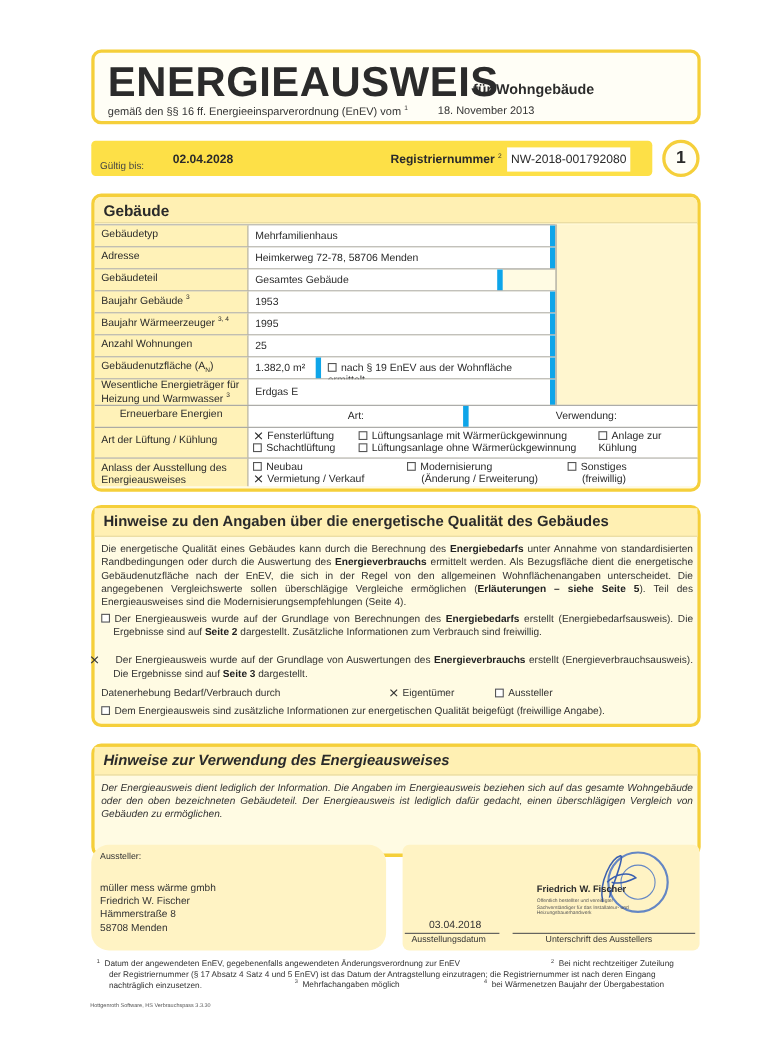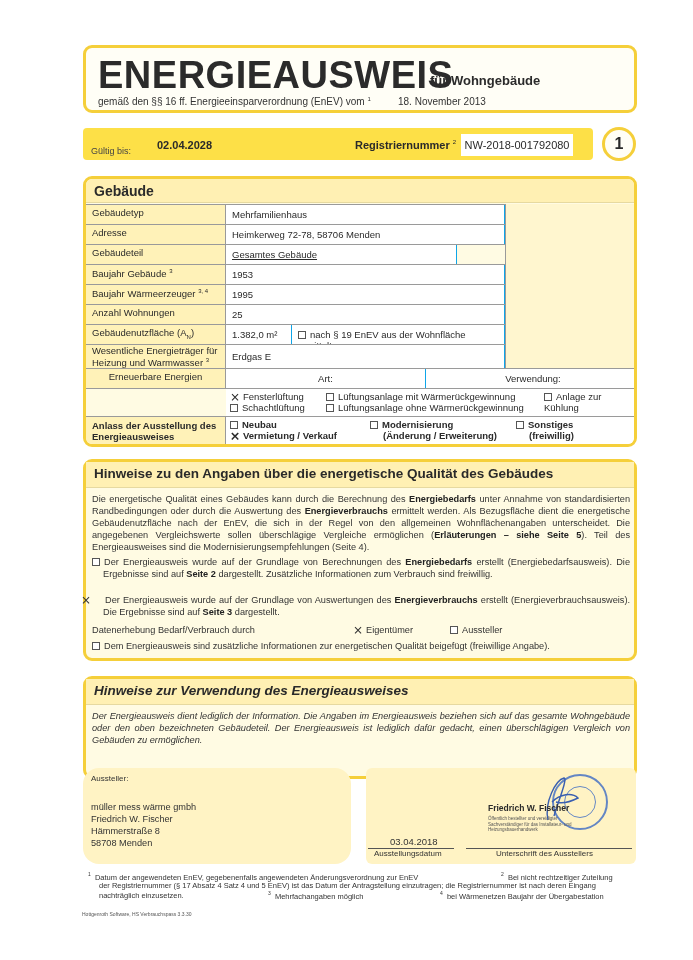--- a/index.html
+++ b/index.html
@@ -20,21 +20,21 @@
   .reg-numlabel { position: absolute; left: 272px; top: 11px; font-size: 11px; font-weight: bold; }
   .reg-numlabel sup { font-size: 6px; font-weight: normal; }
   .reg-num { position: absolute; left: 378px; top: 6px; width: 112px; height: 22px; background: #ffffff; font-size: 11px; text-align: center; line-height: 22px; }
   .page-circle { position: absolute; left: 602px; top: 127px; width: 34px; height: 34px; border: 3px solid #f5cf3a; border-radius: 50%; background: #fffef6; font-size: 16px; font-weight: bold; text-align: center; line-height: 28px; }
 
   .section-head { height: 24px; background: #fff0b3; font-size: 14px; font-weight: bold; padding: 4px 8px; border-bottom: 1px solid #e6d9a0; }
 
   .geb-box { left: 83px; top: 176px; width: 554px; height: 271px; overflow: hidden; }
   .row { position: absolute; left: 0; height: 20px; border-top: 1px solid #9a9a9a; font-size: 9.5px; }
   .cell-l { position: absolute; left: 0; top: 0; width: 140px; height: 100%; background: #fff2b8; padding: 3px 6px; border-right: 1px solid #9a9a9a; line-height: 1.15; }
-  .cell-r { position: absolute; left: 140px; top: 0; height: 100%; background: #ffffff; padding: 4px 6px; border-right: 1px solid #0ea5e9; }
+  .cell-r { position: absolute; left: 140px; top: 0; height: 100%; background: #ffffff; padding: 4px 6px; border-right: 5px solid #0ea5e9; }
   .cell-l sup, .cell-r sup { font-size: 6px; }
   .geb-photo { position: absolute; left: 419px; top: 25px; width: 135px; height: 164px; background: #fff6cf; border-left: 1px solid #9a9a9a; }
   .chk { display: inline-block; width: 8px; height: 8px; border: 1px solid #555; margin-right: 4px; vertical-align: -1px; background: #fff; }
   .xchk { display: inline-block; width: 11px; font-size: 12px; margin-right: 2px; vertical-align: -1px; line-height: 9px; }
   .opt { position: absolute; font-size: 9.5px; line-height: 1.15; white-space: nowrap; }
 
   .hin-box { left: 83px; top: 459px; width: 554px; height: 202px; }
   .para { position: absolute; font-size: 9.2px; line-height: 1.3; text-align: justify; color: #333; }
   .para b { color: #222; }
 
@@ -74,21 +74,21 @@
   <div class="row" style="top:25px;width:419px;">
     <div class="cell-l">Gebäudetyp</div>
     <div class="cell-r" style="width:279px;">Mehrfamilienhaus</div>
   </div>
   <div class="row" style="top:45px;width:419px;">
     <div class="cell-l">Adresse</div>
     <div class="cell-r" style="width:279px;">Heimkerweg 72-78, 58706 Menden</div>
   </div>
   <div class="row" style="top:65px;width:419px;">
     <div class="cell-l">Gebäudeteil</div>
-    <div class="cell-r" style="width:231px;text-decoration:underline;">Gesamtes Gebäude</div>
+    <div class="cell-r" style="width:231px;">Gesamtes Gebäude</div>
   </div>
   <div class="row" style="top:85px;width:419px;">
     <div class="cell-l"><span>Baujahr Gebäude</span> <sup>3</sup></div>
     <div class="cell-r" style="width:279px;">1953</div>
   </div>
   <div class="row" style="top:105px;width:419px;">
     <div class="cell-l"><span>Baujahr Wärmeerzeuger</span> <sup>3, 4</sup></div>
     <div class="cell-r" style="width:279px;">1995</div>
   </div>
   <div class="row" style="top:125px;width:419px;">
@@ -106,30 +106,31 @@
   </div>
   <div class="geb-photo"></div>
 
   <div class="row" style="top:189px;width:554px;text-align:center;">
     <div class="cell-l">Erneuerbare Energien</div>
     <div class="cell-r" style="left:340px;width:214px;border-right:none;">Verwendung:</div>
     <div class="cell-r" style="width:200px;">Art:</div>
   </div>
 
   <div class="row" style="top:209px;width:554px;height:28px;">
+    <div class="cell-l" style="padding-top:7px;">Art der Lüftung / Kühlung</div>
     <div class="cell-r" style="width:414px;border-right:none;">
       <div class="opt" style="left:4px;top:3px;"><span class="xchk">⨯</span><span>Fensterlüftung</span></div>
       <div class="opt" style="left:4px;top:14px;"><span class="chk"></span><span>Schachtlüftung</span></div>
       <div class="opt" style="left:100px;top:3px;"><span class="chk"></span><span>Lüftungsanlage mit Wärmerückgewinnung</span></div>
       <div class="opt" style="left:100px;top:14px;"><span class="chk"></span><span>Lüftungsanlage ohne Wärmerückgewinnung</span></div>
       <div class="opt" style="left:318px;top:3px;"><span class="chk"></span><span>Anlage zur</span><br><span style="">Kühlung</span></div>
     </div>
   </div>
 
-  <div class="row" style="top:237px;width:554px;height:46px;font-weight:bold;">
+  <div class="row" style="top:237px;width:554px;height:26px;">
     <div class="cell-l" style="padding-top:4px;">Anlass der Ausstellung des Energieausweises</div>
     <div class="cell-r" style="width:414px;border-right:none;">
       <div class="opt" style="left:4px;top:3px;"><span class="chk"></span><span>Neubau</span></div>
       <div class="opt" style="left:4px;top:14px;"><span class="xchk">⨯</span><span>Vermietung / Verkauf</span></div>
       <div class="opt" style="left:144px;top:3px;"><span class="chk"></span><span>Modernisierung</span><br><span style="margin-left:13px">(Änderung / Erweiterung)</span></div>
       <div class="opt" style="left:290px;top:3px;"><span class="chk"></span><span>Sonstiges</span><br><span style="margin-left:13px">(freiwillig)</span></div>
     </div>
   </div>
 </div>
 

